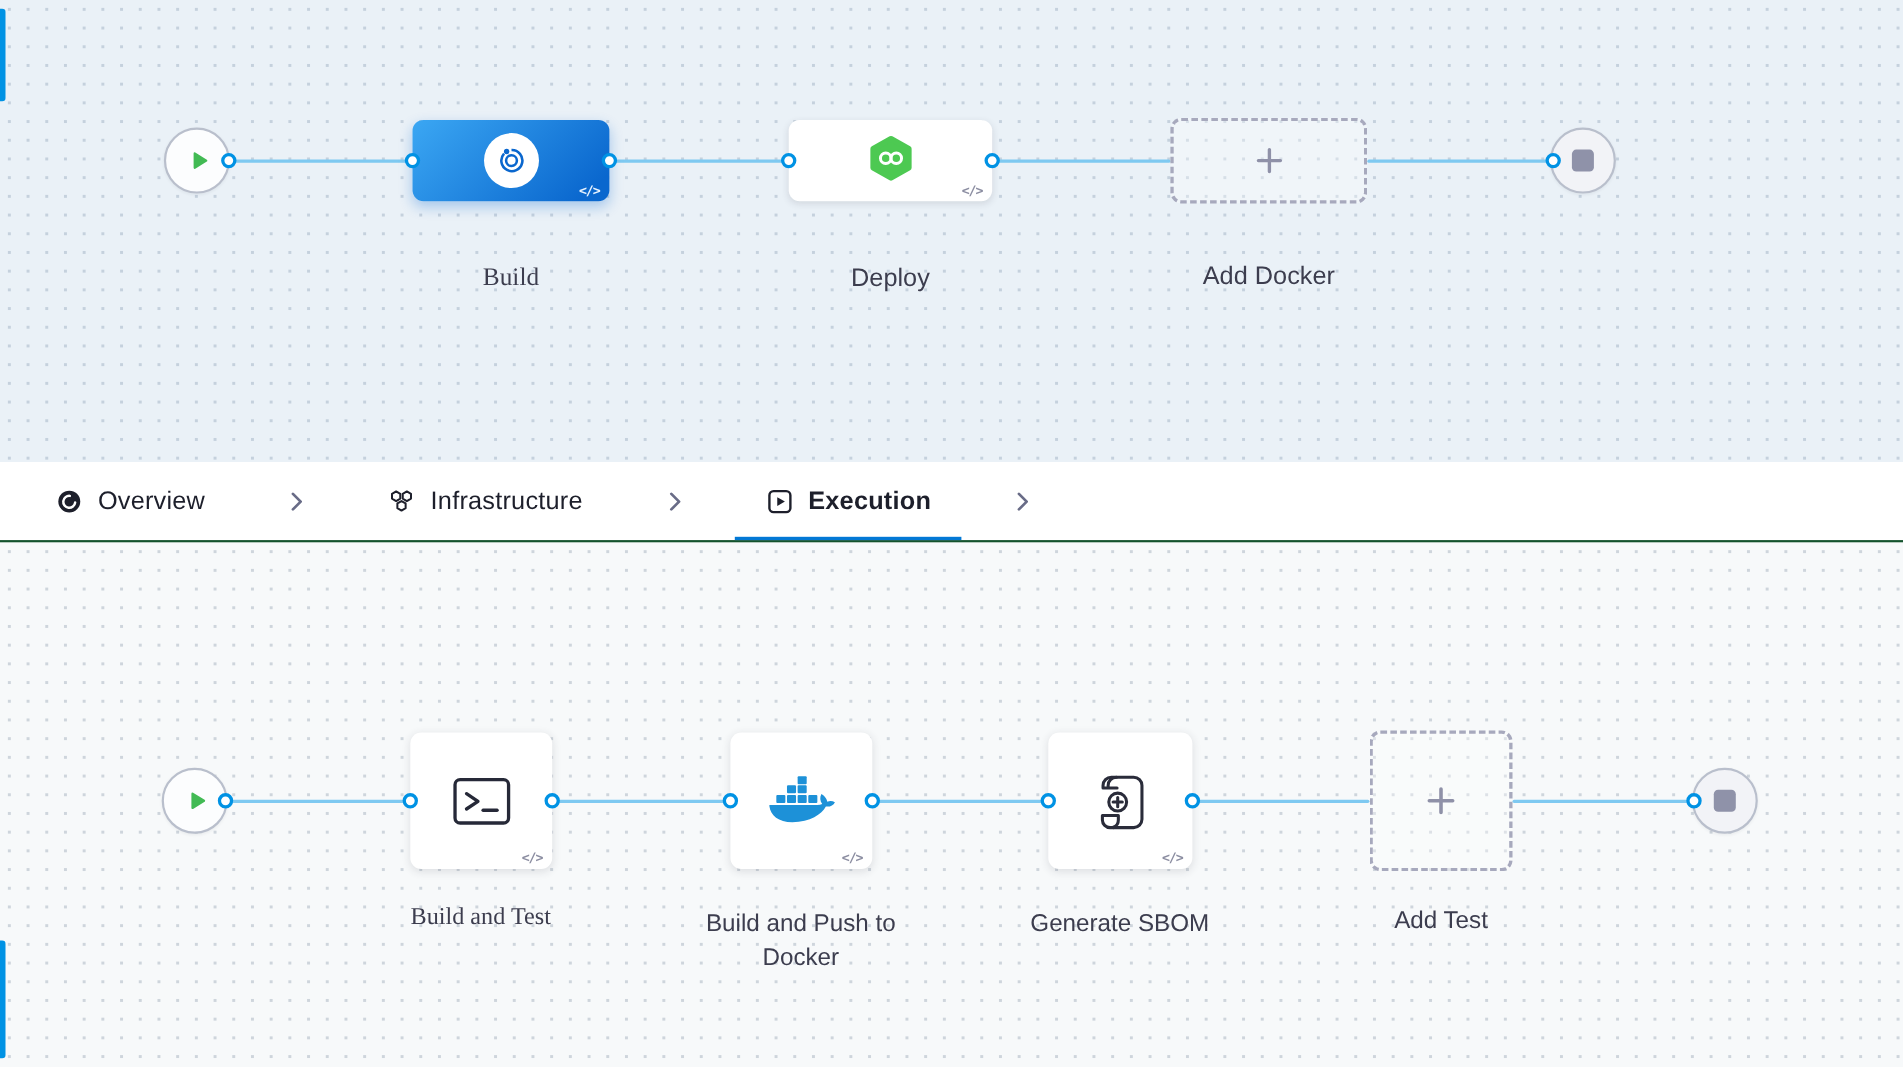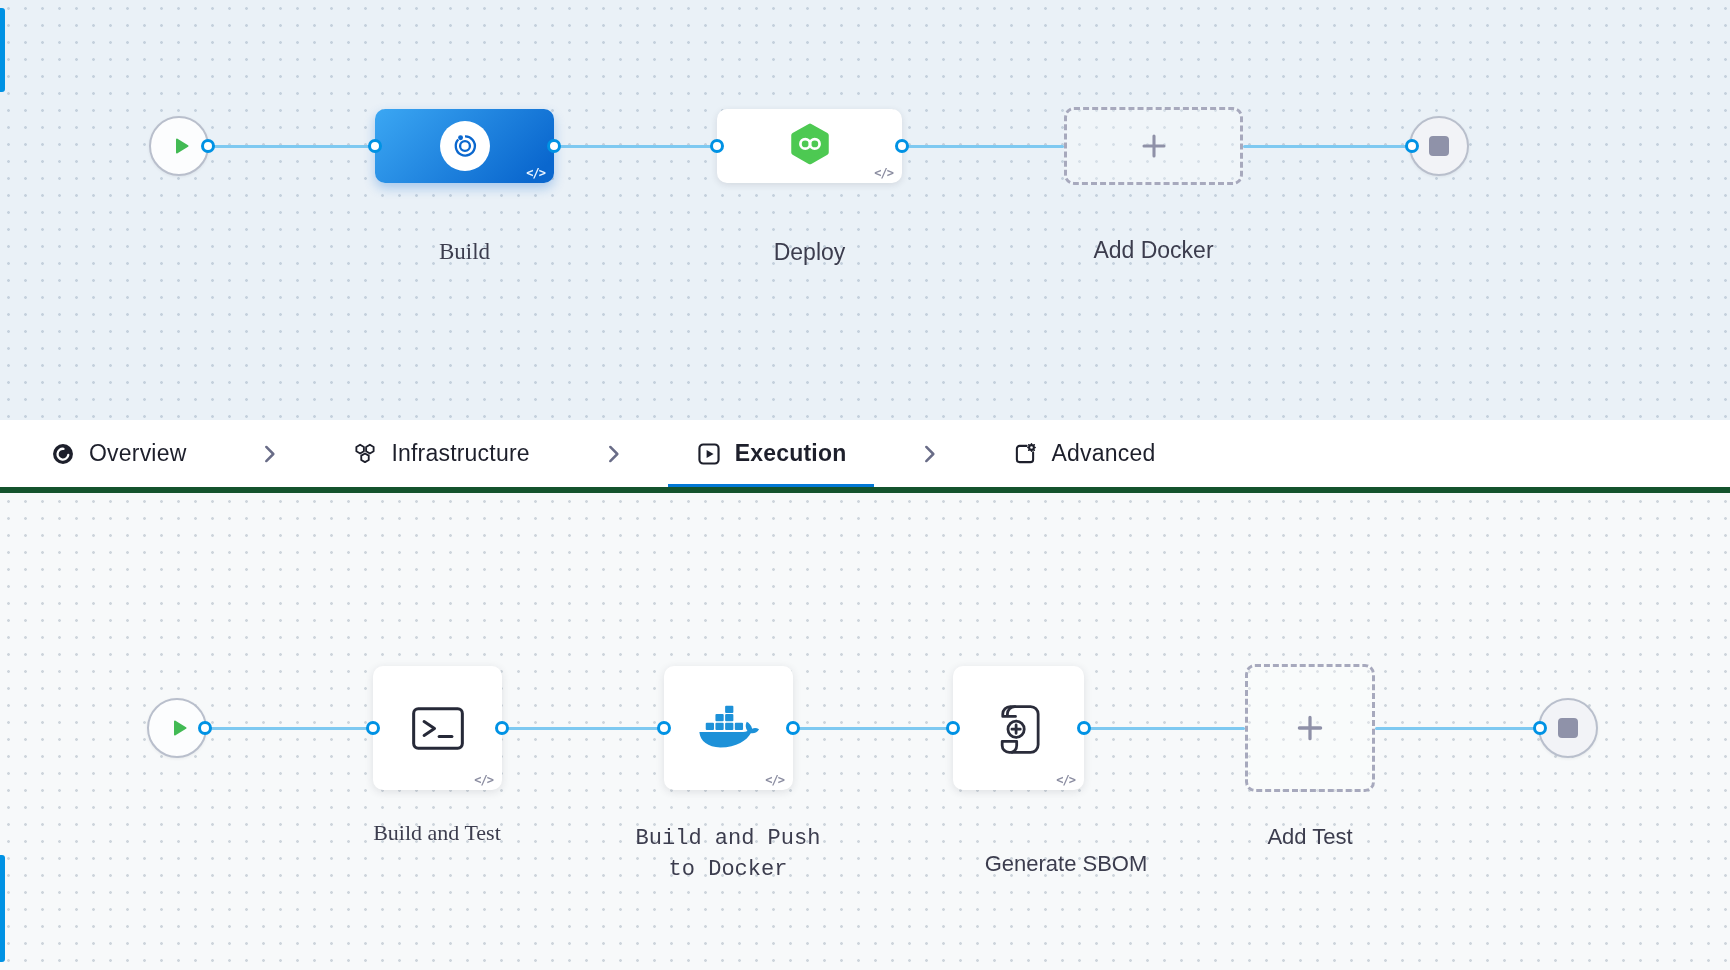--- a/index.html
+++ b/index.html
@@ -85,21 +85,21 @@
 
   .node-label {
     position: absolute; text-align: center;
     font-size: 23px; line-height: 32px; color: #3c3d4e; z-index: 3;
   }
   .node-label.small { font-size: 22px; line-height: 31px; }
 
   
   .tabbar {
     position: absolute; top: 420px; left: 0; width: 1730px; height: 73px;
-    background: #ffffff; border-bottom: 6px solid #14532d;
+    background: #ffffff; border-bottom: 2px solid #14532d;
     display: flex; align-items: stretch; padding-left: 20px; z-index: 10;
   }
   .tab {
     display: flex; align-items: center; gap: 13px;
     padding: 0 30px; position: relative; cursor: pointer;
   }
   .tab-label { font-size: 23px; color: #1d1f2b; font-weight: 500; letter-spacing: .2px; }
   .tab.active .tab-label { font-weight: 700; }
   .tab.active::after {
     content: ""; position: absolute; left: 2px; right: 2px; bottom: 0;
@@ -216,30 +216,20 @@
       </span>
       <span class="tab-label">Execution</span>
     </div>
 
     <div class="tab-sep">
       <svg viewBox="0 0 24 24" width="26" height="26" fill="none" stroke="#696c87" stroke-width="2.3" stroke-linecap="round" stroke-linejoin="round">
           <path d="M9.5 5.5 L16 12 L9.5 18.5"></path>
         </svg>
     </div>
 
-    <div class="tab">
-      <span class="tab-icon">
-        <svg viewBox="0 0 24 24" width="26" height="26" fill="none" stroke="#1d1f2b" stroke-width="1.9" stroke-linecap="round">
-          <path d="M13.5 4.5 H7 a2.5 2.5 0 0 0 -2.5 2.5 v10 A2.5 2.5 0 0 0 7 19.5 h10 a2.5 2.5 0 0 0 2.5 -2.5 V10.5"></path>
-          <circle cx="18" cy="6" r="2.2"></circle>
-          <path d="M18 2.6 v1 M18 8.4 v1 M21.4 6 h-1 M15.6 6 h-1 M20.6 3.4 l-.8 .8 M16.2 7.8 l-.8 .8 M20.6 8.6 l-.8 -.8 M16.2 4.2 l-.8 -.8" stroke-width="1.4"></path>
-        </svg>
-      </span>
-      <span class="tab-label">Advanced</span>
-    </div>
   </nav>
 
   <section class="canvas canvas-bottom">
     <div class="edge-accent" style="top:362px;height:107px;"></div>
 
     <div class="link" style="left:206px;top:235px;width:167px;"></div>
     <div class="link" style="left:502px;top:235px;width:162px;"></div>
     <div class="link" style="left:793px;top:235px;width:160px;"></div>
     <div class="link" style="left:1084px;top:235px;width:161px;"></div>
     <div class="link" style="left:1375px;top:235px;width:165px;"></div>
@@ -305,18 +295,18 @@
     <div class="dot" style="left:205px;top:235px;"></div>
     <div class="dot" style="left:373px;top:235px;"></div>
     <div class="dot" style="left:502px;top:235px;"></div>
     <div class="dot" style="left:664px;top:235px;"></div>
     <div class="dot" style="left:793px;top:235px;"></div>
     <div class="dot" style="left:953px;top:235px;"></div>
     <div class="dot" style="left:1084px;top:235px;"></div>
     <div class="dot" style="left:1540px;top:235px;"></div>
 
     <div class="node-label small" style="left:337px;top:324px;width:200px;font-family:Liberation Serif, serif;">Build and Test</div>
-    <div class="node-label small" style="left:628px;top:330px;width:200px;font-family:Liberation Mono, monospace;">Build and Push to Docker</div>
-    <div class="node-label small" style="left:966px;top:330px;width:200px;margin-top:25px;">Generate SBOM</div>
+    <div class="node-label small" style="left:628px;top:330px;width:200px;">Build and Push to Docker</div>
+    <div class="node-label small" style="left:918px;top:330px;width:200px;">Generate SBOM</div>
     <div class="node-label small" style="left:1210px;top:328px;width:200px;">Add Test</div>
   </section>
 
 </div>
 
 </body></html>

